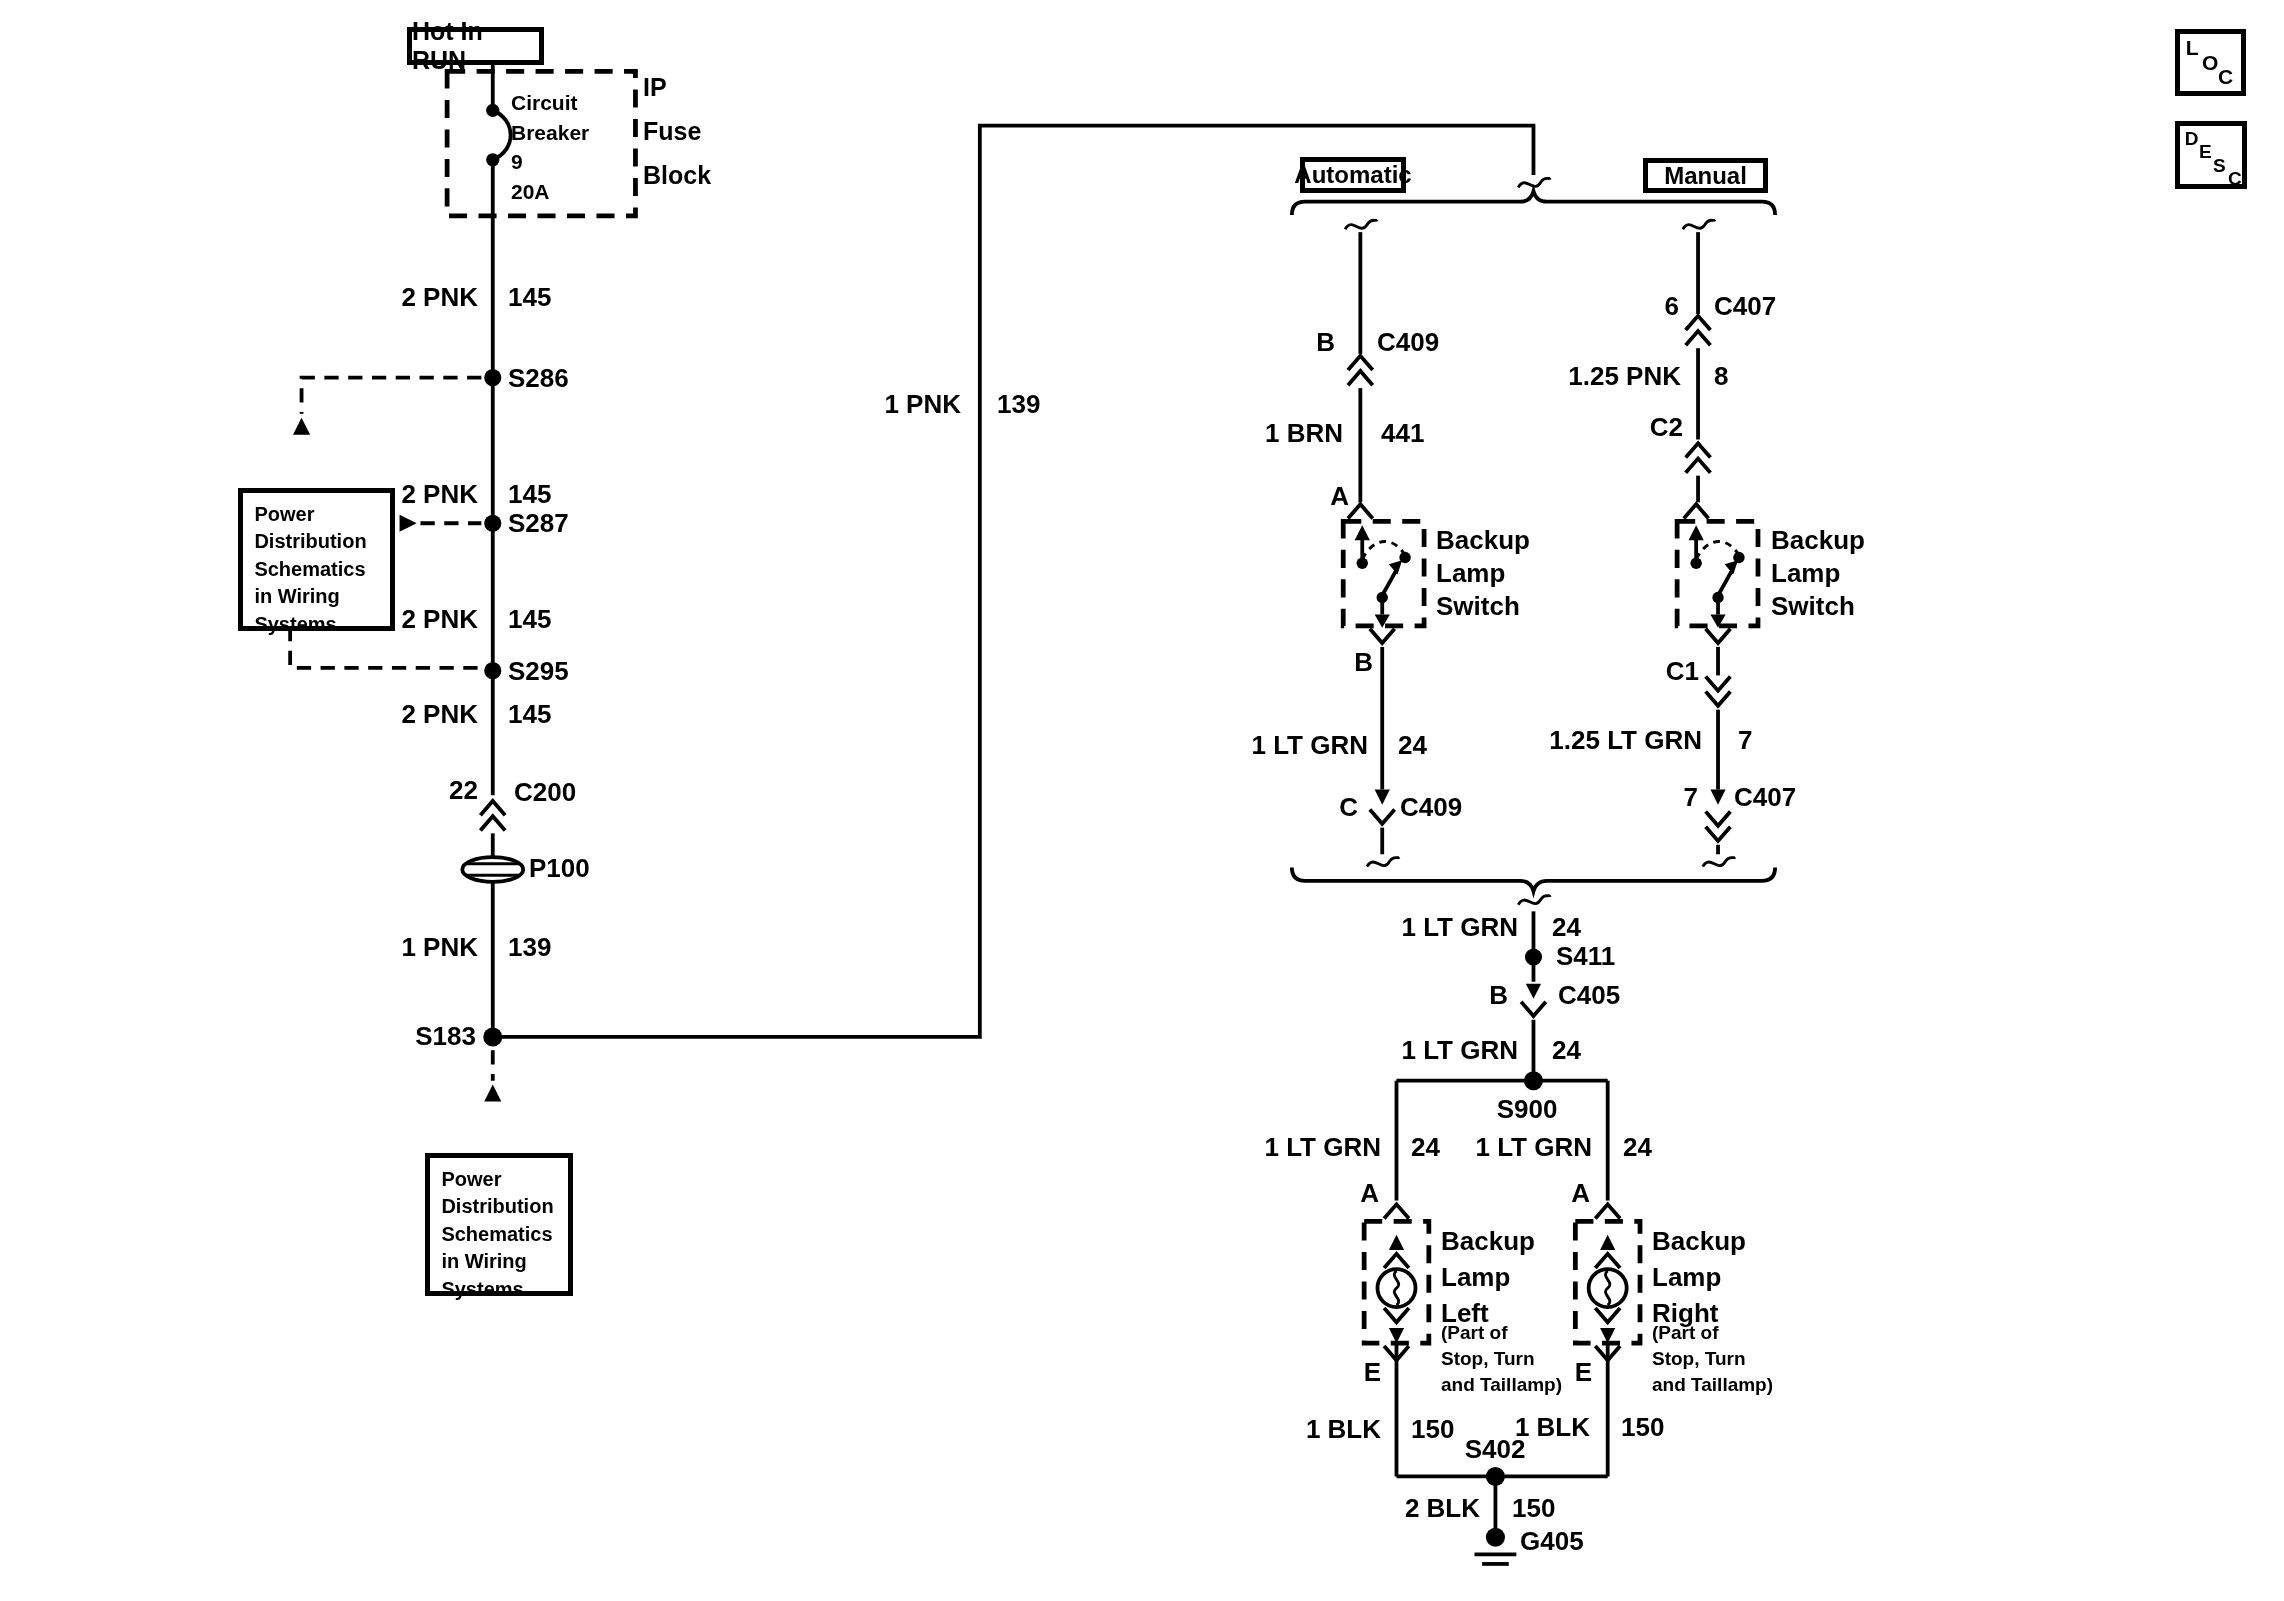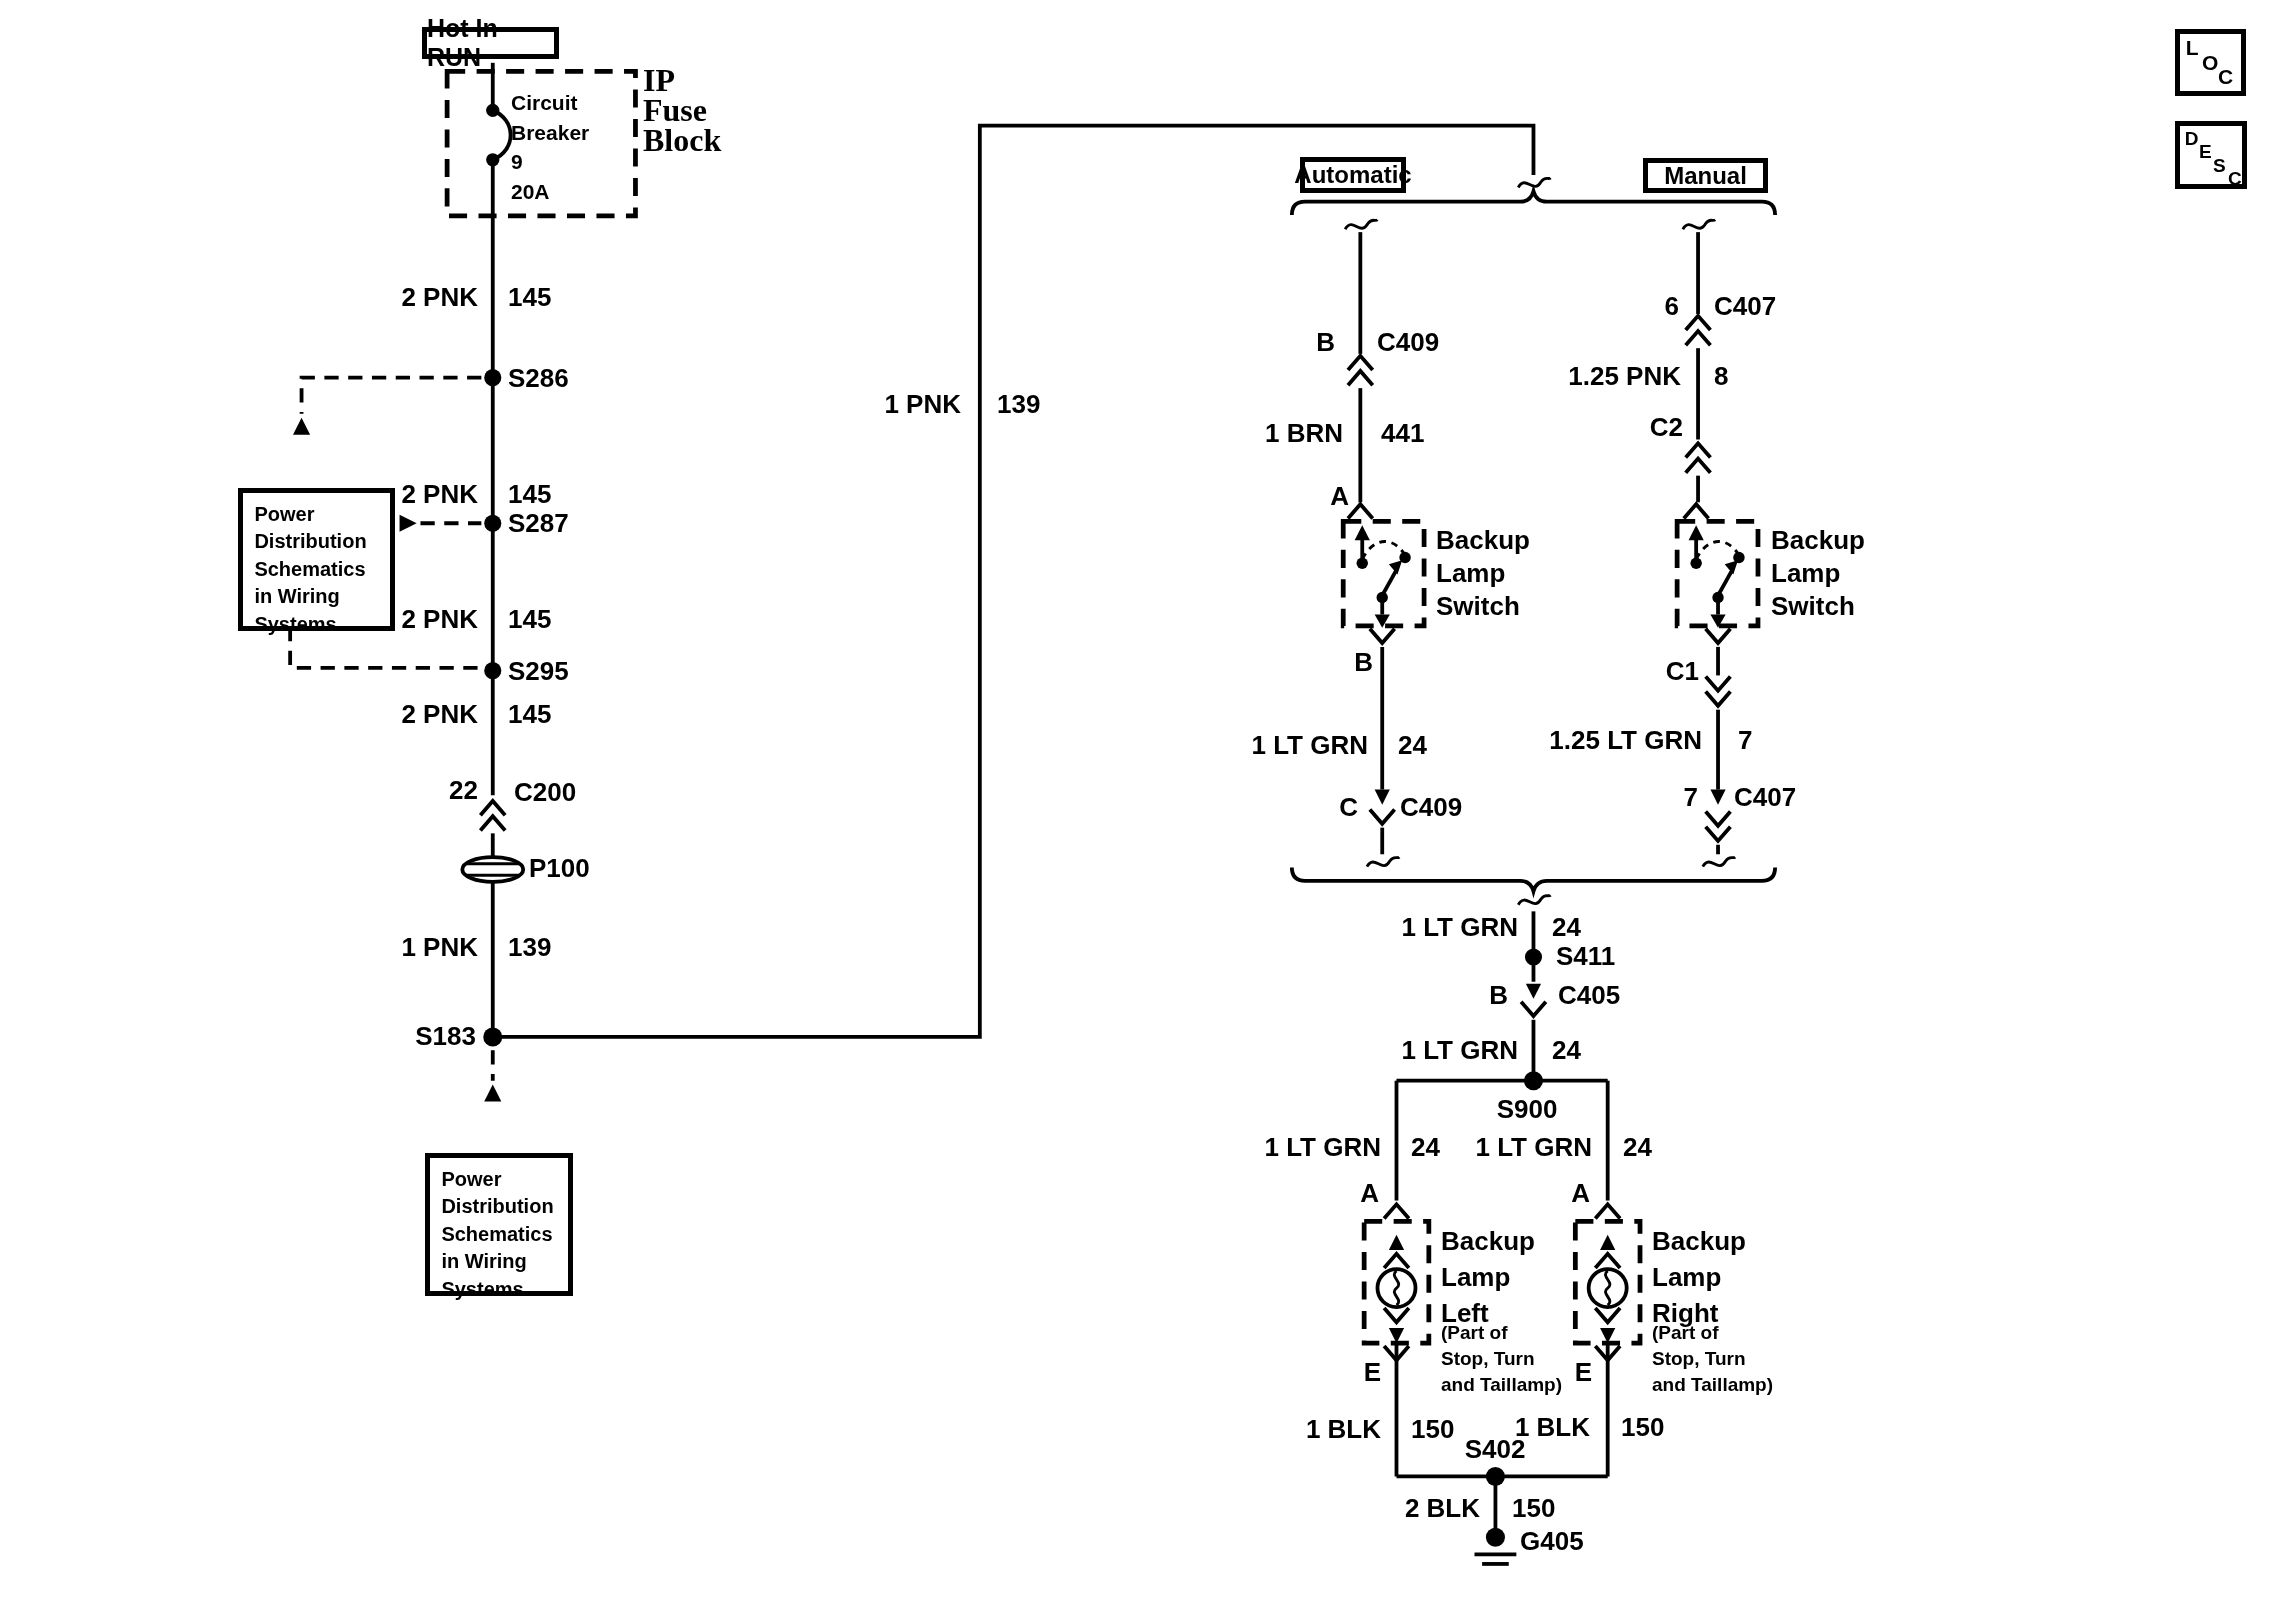--- a/index.html
+++ b/index.html
@@ -12,21 +12,21 @@
   svg .db{stroke-dasharray:19 12;stroke-width:5;}
   svg .dl{stroke-dasharray:15 10;stroke-width:4;}
   svg .arc{stroke-dasharray:7 6;stroke-width:3;}
   svg .thin{stroke-width:3;}
   .lb{position:absolute;font-weight:bold;font-size:26px;white-space:nowrap;transform:translateY(-50%);}
   .r{transform:translate(-100%,-50%);}
   .c{transform:translate(-50%,-50%);}
   .tl{transform:none;white-space:pre-line;}
   .s20{font-size:19px;line-height:26px;}
   .s22{font-size:21px;line-height:29.5px;}
-  .s26{font-size:32px;line-height:30px;font-family:Liberation Serif, serif;}
+  .s26{font-size:25px;line-height:44px;}
   .lh35{line-height:33px;}
   .lh38{line-height:36px;}
   .bx{position:absolute;border:5.7px solid #000;background:#fff;box-sizing:border-box;}
   .titlebox{display:flex;align-items:center;justify-content:center;font-weight:bold;font-size:25px;}
   .refbox{font-weight:bold;font-size:20px;line-height:27.6px;padding:7.6px 5.7px 0 11.4px;white-space:pre-line;margin-top:34px;}
   .sq{position:absolute;border:5.7px solid #000;background:#fff;box-sizing:border-box;cursor:pointer;}
   .sq span{position:absolute;font-weight:bold;}
 </style>
 </head>
 <body>
@@ -185,21 +185,21 @@
   <g>
     <path d="M1468,1552 H1690"></path>
     <circle class="dot" cx="1572" cy="1552" r="10"></circle>
     <path d="M1572,1552 V1610"></path>
     <circle class="dot" cx="1572" cy="1616" r="10"></circle>
     <path d="M1550,1634 H1594"></path>
     <path d="M1558,1644 H1586"></path>
   </g>
 </svg>
 
-<div class="bx titlebox" style="left:422px;top:27px;width:137px;height:32px;">
+<div class="bx titlebox" style="left:407px;top:27px;width:137px;height:38px;">
   <span>Hot In RUN</span>
 </div>
 
 <div class="bx titlebox" style="left:1300px;top:157px;width:106px;height:36px;font-size:24px;">
   <span>Automatic</span>
 </div>
 
 <div class="bx titlebox" style="left:1643px;top:158px;width:125px;height:35px;font-size:24px;">
   <span>Manual</span>
 </div>

